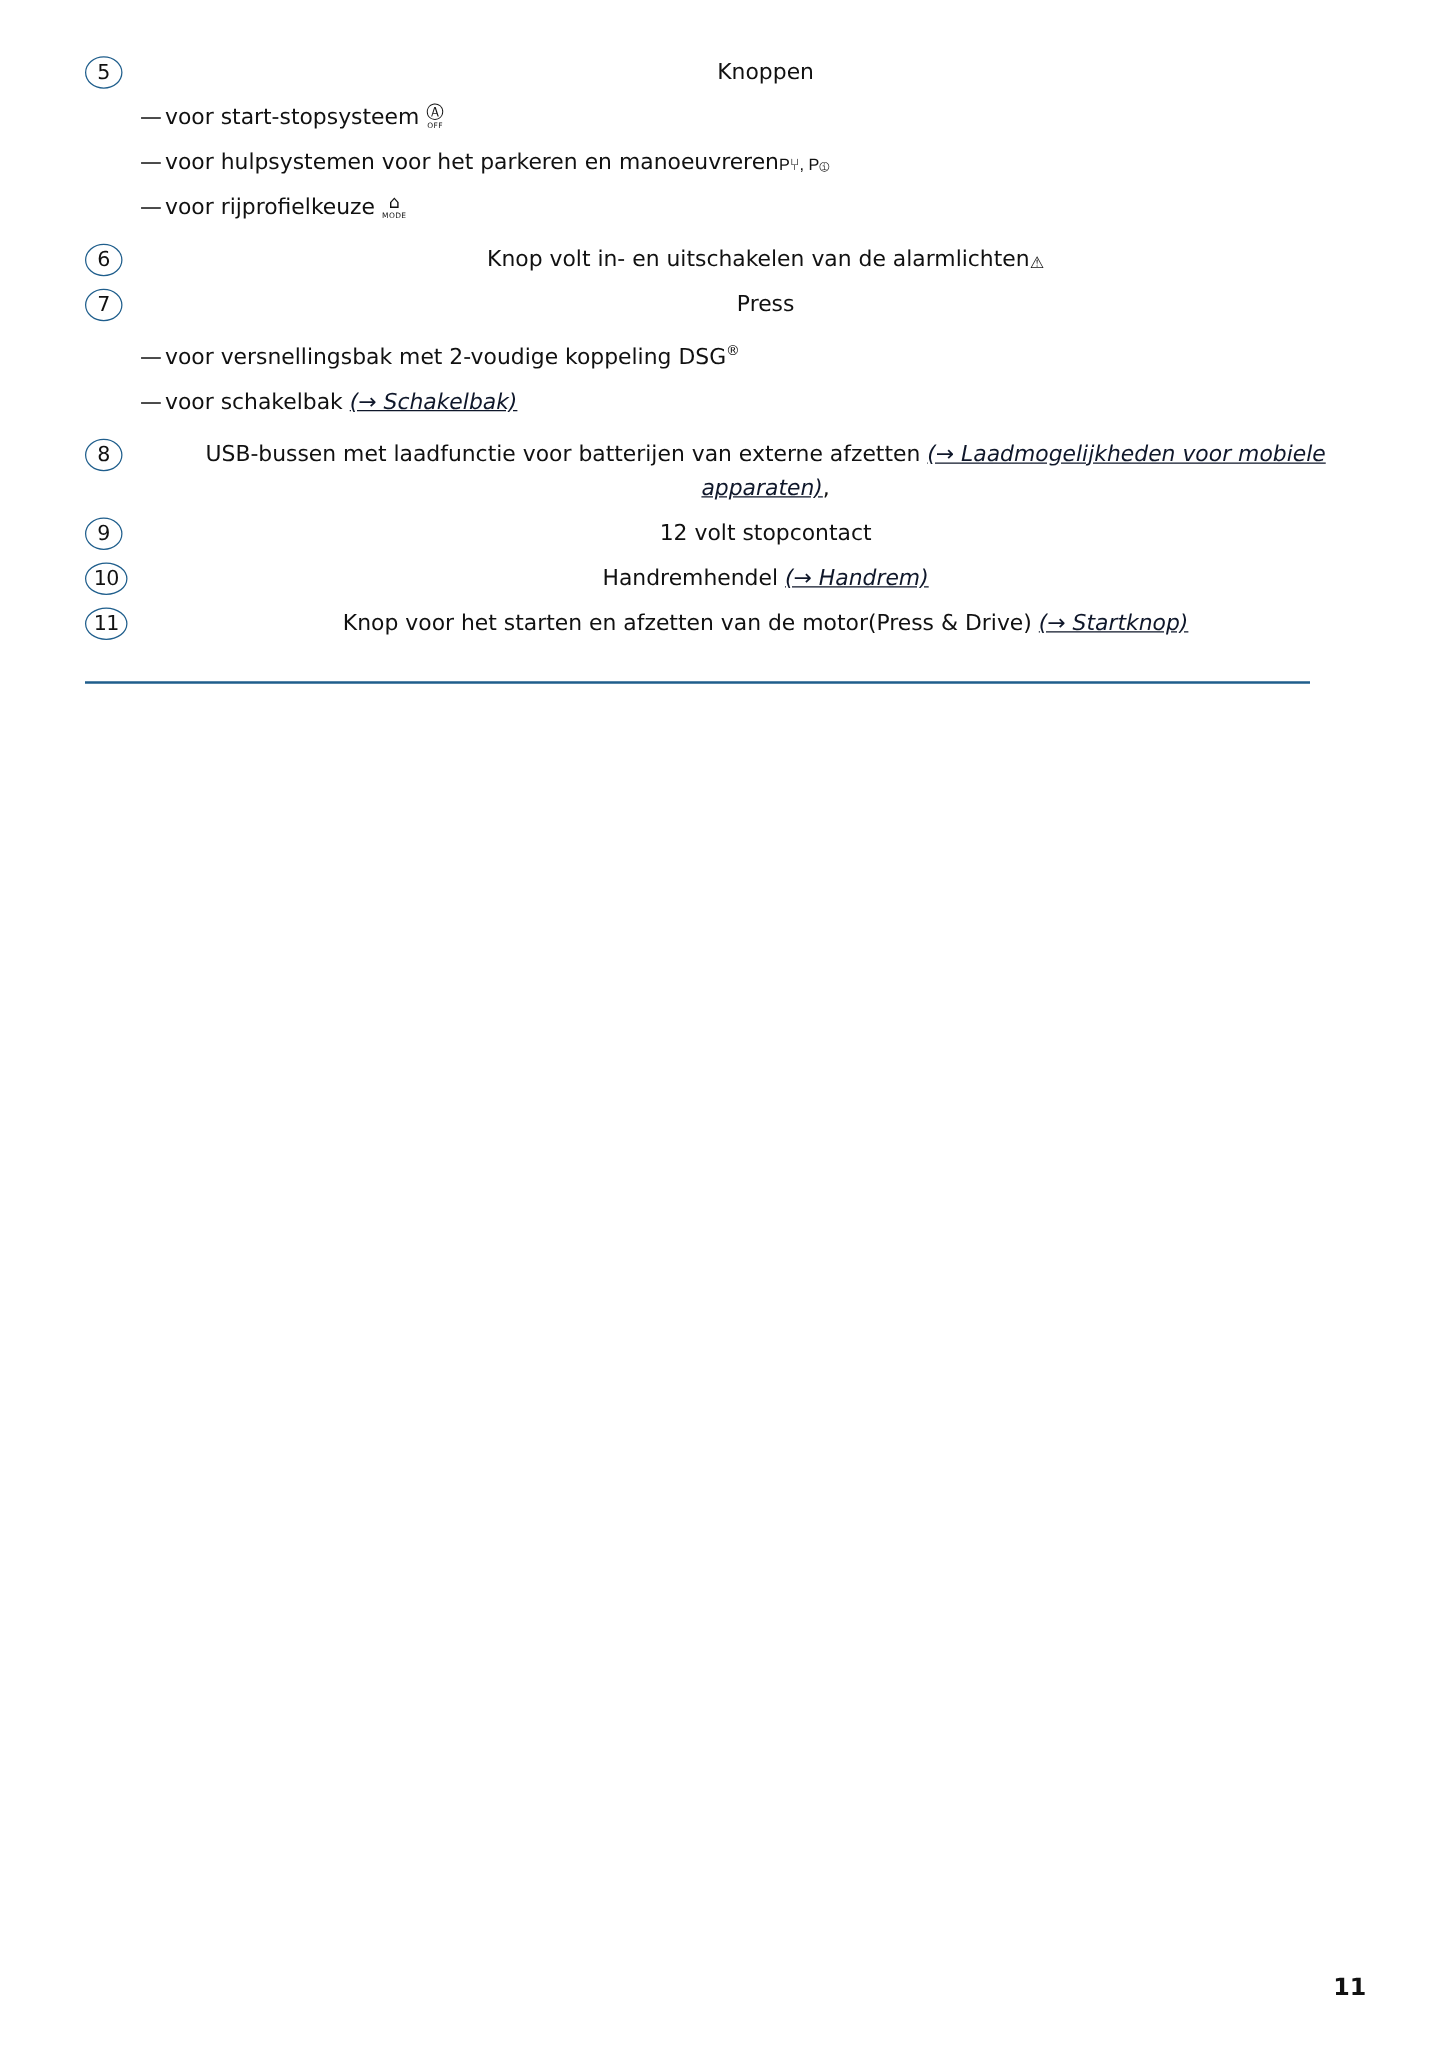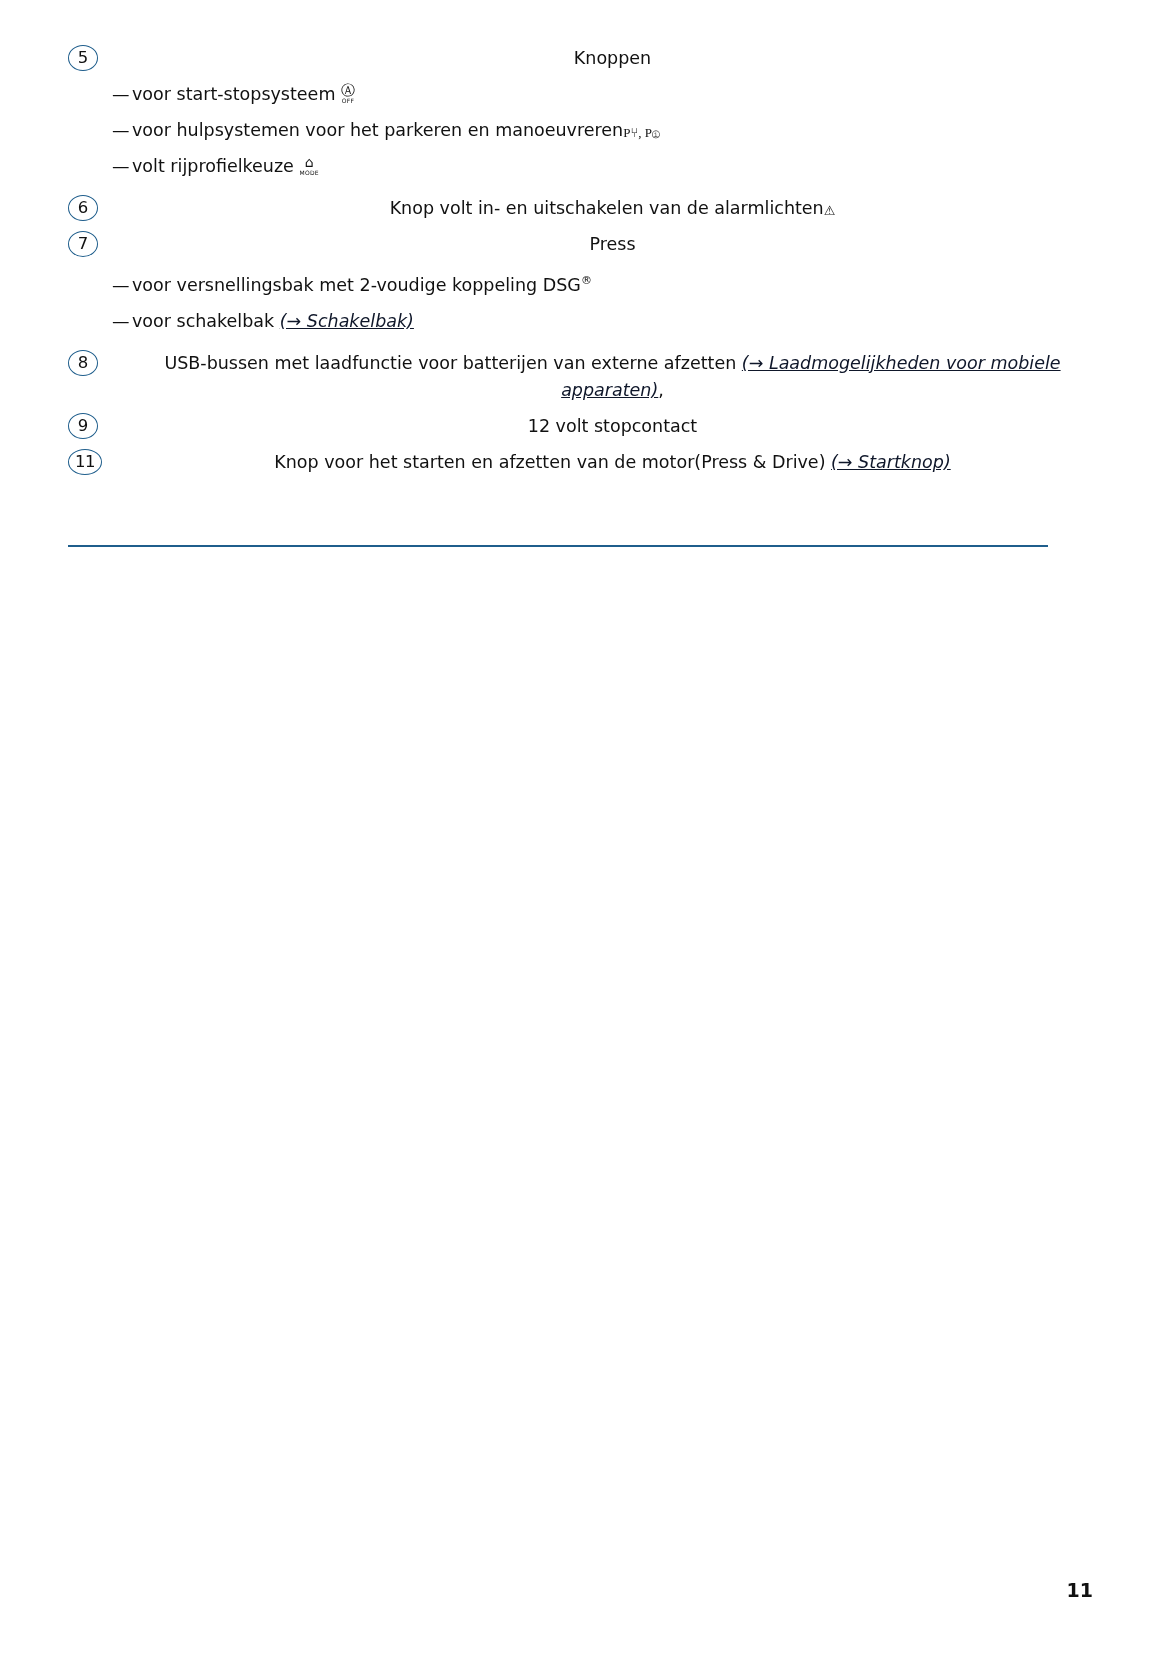--- a/index.html
+++ b/index.html
@@ -92,21 +92,21 @@
     margin-bottom: 14px;
   }
 
   
   .pict {
     display: inline-block;
     font-size: 13px;
     line-height: 1;
     vertical-align: -1px;
     white-space: nowrap;
-    font-family: Liberation Serif, serif;
+    font-family: Liberation Sans, sans-serif;
   }
   .pict-stack {
     display: inline-block;
     text-align: center;
     line-height: 1;
     vertical-align: -3px;
   }
   .pict-stack .big {
     display: block;
     font-size: 14px;
@@ -170,21 +170,21 @@
         <span class="sub-text"><span>voor start-stopsysteem</span>&nbsp;<span class="pict-stack"><span class="big">Ⓐ</span><span class="small">OFF</span></span></span>
       </div>
 
       <div class="sub">
         <span class="dash">—</span>
         <span class="sub-text"><span>voor hulpsystemen voor het parkeren en manoeuvreren</span><span class="pict">P⑂, Pⓘ</span></span>
       </div>
 
       <div class="sub">
         <span class="dash">—</span>
-        <span class="sub-text"><span>volt rijprofielkeuze</span>&nbsp;<span class="pict-stack"><span class="big">⌂</span><span class="small">MODE</span></span></span>
+        <span class="sub-text"><span>voor rijprofielkeuze</span>&nbsp;<span class="pict-stack"><span class="big">⌂</span><span class="small">MODE</span></span></span>
       </div>
     </div>
 
     <div class="entry">
       <div class="marker">
         <div class="circle">6</div>
       </div>
       <div class="entry-text"><span>Knop volt in- en uitschakelen van de alarmlichten</span><span class="pict">⚠</span></div>
     </div>
 
@@ -214,20 +214,26 @@
       <div class="entry-text"><span>USB-bussen met laadfunctie voor batterijen van externe afzetten </span><span class="xref">(→ Laadmogelijkheden voor mobiele apparaten)</span><span>,</span></div>
     </div>
 
     <div class="entry">
       <div class="marker">
         <div class="circle">9</div>
       </div>
       <div class="entry-text">12 volt stopcontact</div>
     </div>
 
+    <div class="entry">
+      <div class="marker">
+        <div class="circle wide">10</div>
+      </div>
+      <div class="entry-text"><span>Handremhendel </span><span class="xref">(→ Handrem)</span></div>
+    </div>
 
     <div class="entry">
       <div class="marker">
         <div class="circle wide">11</div>
       </div>
       <div class="entry-text"><span>Knop voor het starten en afzetten van de motor(Press &amp; Drive) </span><span class="xref">(→ Startknop)</span></div>
     </div>
 
   </div>
 

